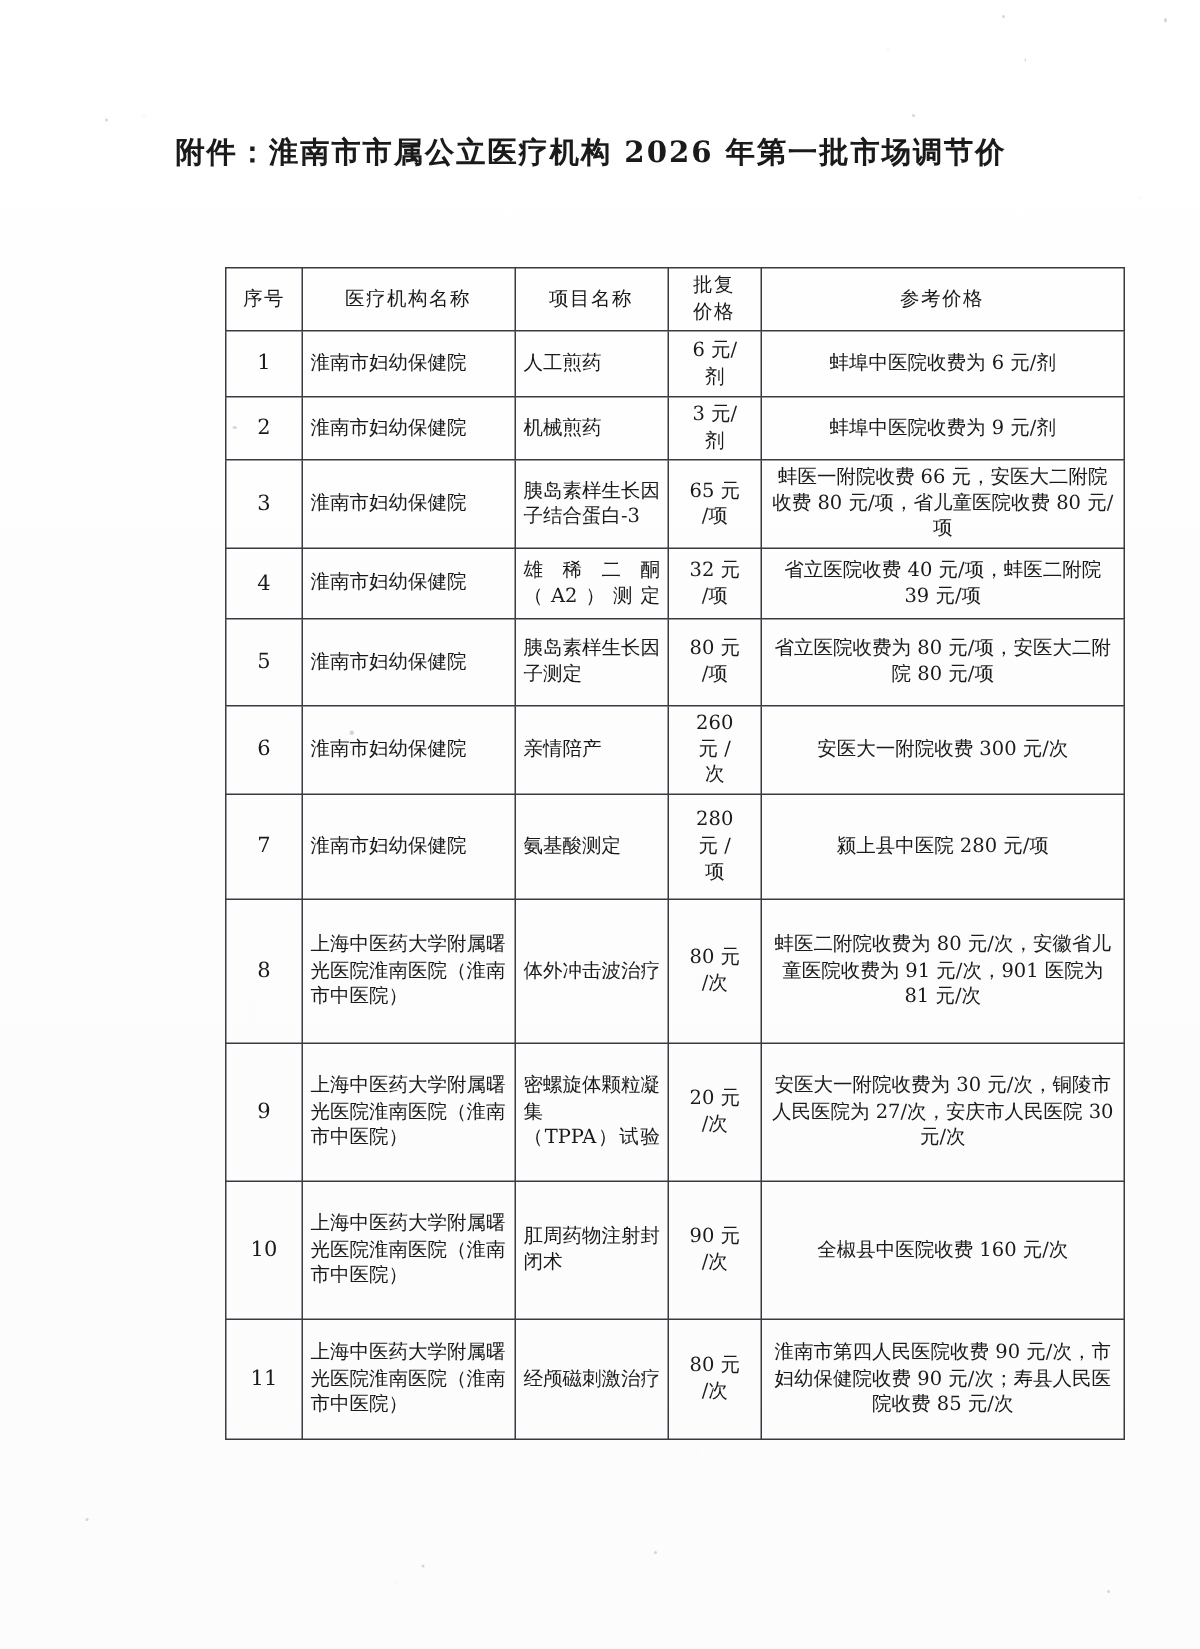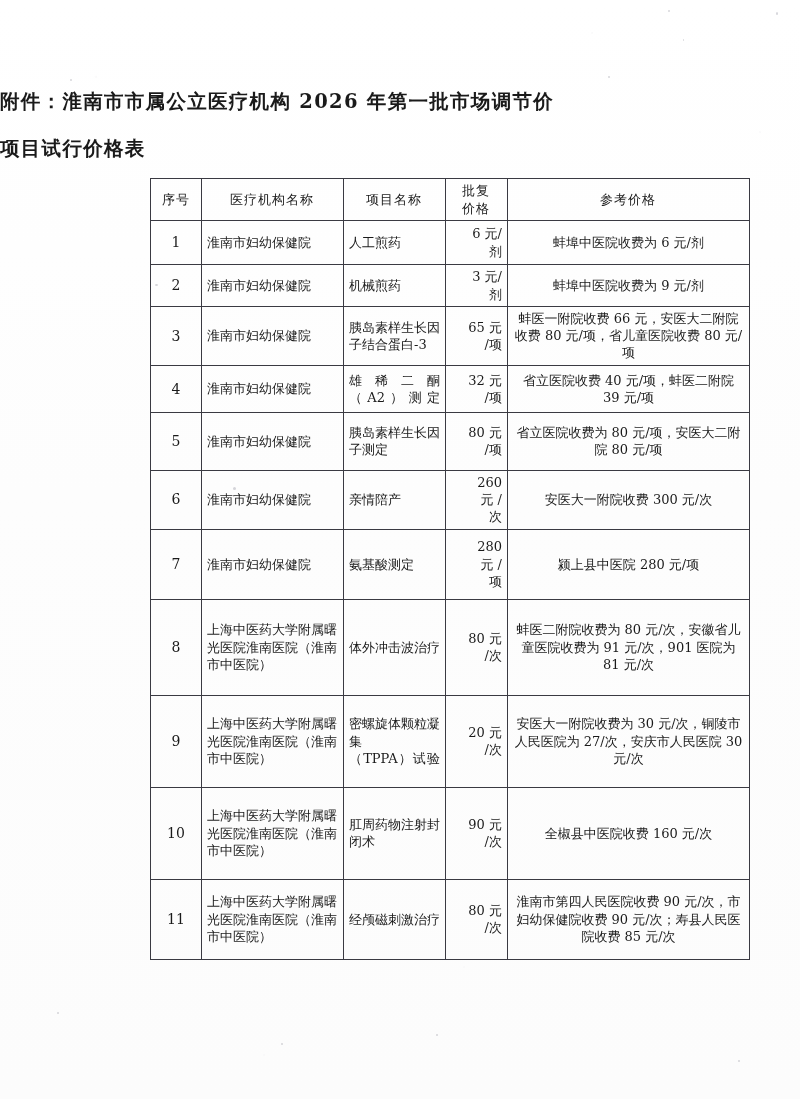--- a/index.html
+++ b/index.html
@@ -32,21 +32,21 @@
     border-radius: 50%;
     pointer-events: none;
   }
 
   
   .title-block {
     position: absolute;
     left: 0;
     top: 92px;
     width: 671px;
-    text-align: left;
+    text-align: right;
   }
   .title-line {
     font-weight: bold;
     font-size: 19.5px;
     letter-spacing: 1.3px;
     line-height: 1.0;
     white-space: nowrap;
   }
   .title-line.l1 { margin-bottom: 27px; }
 
@@ -64,21 +64,21 @@
     border: 1px solid #3a3a42;
     vertical-align: middle;
     padding: 3px 5px;
     font-weight: normal;
     font-size: 13px;
     line-height: 1.33;
   }
   .c-no   { width: 40px;  text-align: center; }
   .c-org  { width: 132px; text-align: left; padding-left: 8px; margin-left: 44px; }
   .c-item { width: 92px;  text-align: left; padding-left: 7px; }
-  .c-appr { width: 52px;  text-align: right; padding-left: 5px; }
+  .c-appr { width: 52px;  text-align: center; padding-left: 5px; }
   .c-ref  { width: 232px; text-align: center; padding-left: 8px; }
 
   thead td {
     text-align: center !important;
     font-size: 14px;
     letter-spacing: 1px;
     padding: 7px 4px;
   }
   thead td.c-org, thead td.c-item, thead td.c-appr, thead td.c-ref {
     padding-left: 4px;
@@ -103,21 +103,20 @@
   <span class="speck" style="left:70px;top:79px;width:2px;height:2px;"></span>
   <span class="speck" style="left:155px;top:284px;width:3px;height:2px;"></span>
   <span class="speck" style="left:233px;top:487px;width:3px;height:3px;"></span>
   <span class="speck" style="left:57px;top:1012px;width:2px;height:2px;"></span>
   <span class="speck" style="left:281px;top:1043px;width:2px;height:2px;"></span>
   <span class="speck" style="left:738px;top:1060px;width:2px;height:2px;"></span>
   <span class="speck" style="left:436px;top:1034px;width:2px;height:2px;"></span>
 
   <div class="title-block">
     <div class="title-line l1">附件：淮南市市属公立医疗机构 2026 年第一批市场调节价</div>
-    <div class="title-line l2">项目试行价格表</div>
   </div>
 
   <table class="price-table">
     <thead>
       <tr>
         <td class="c-no">序号</td>
         <td class="c-org">医疗机构名称</td>
         <td class="c-item">项目名称</td>
         <td class="c-appr"><span class="hdr-wrap">批复
 价格</span></td>

